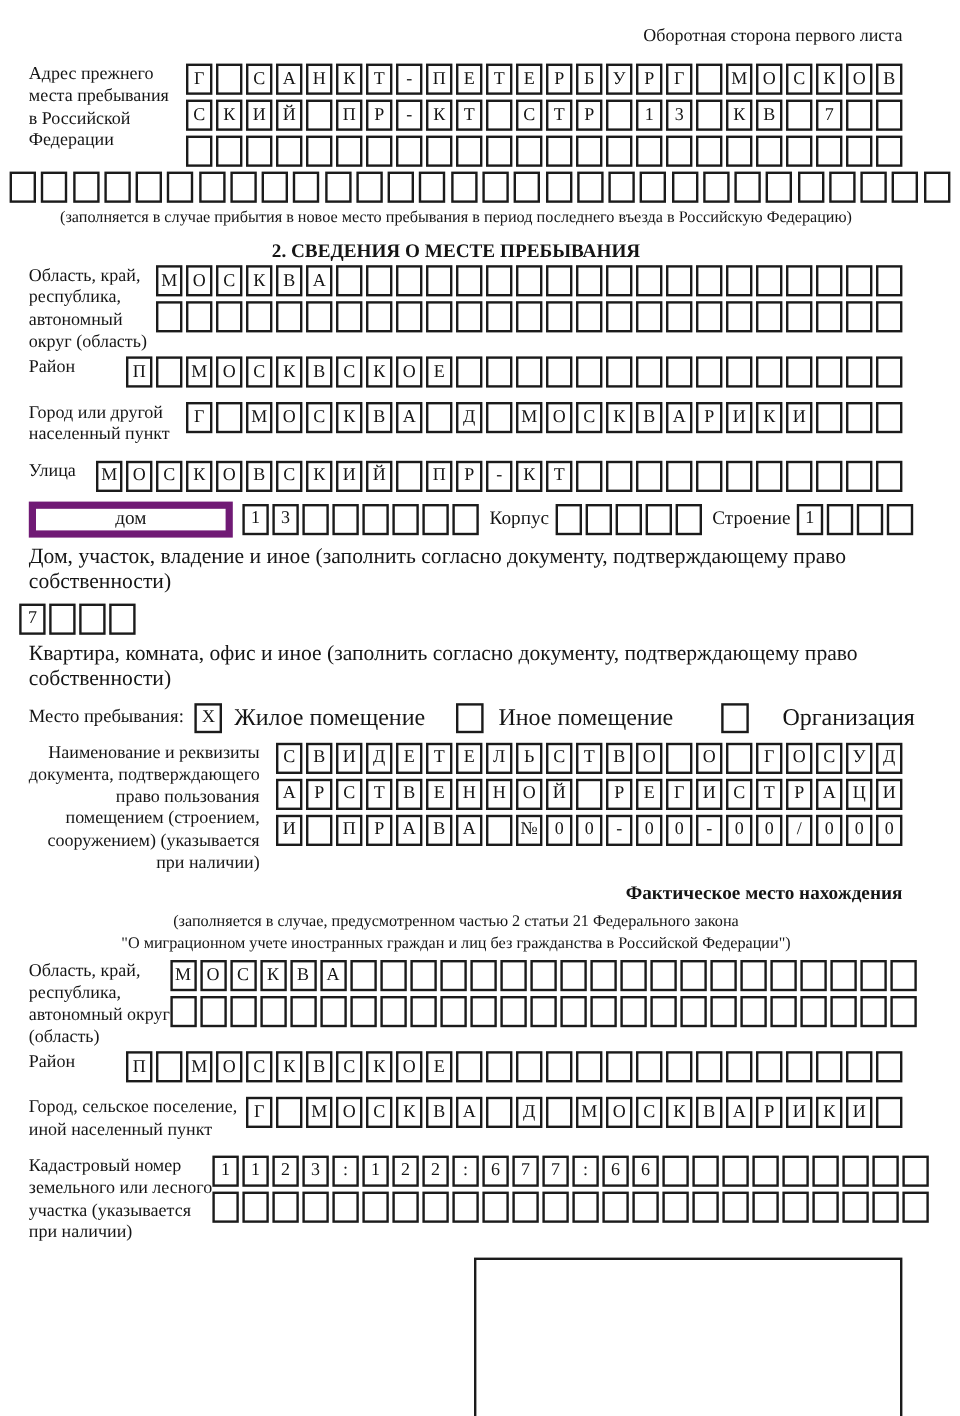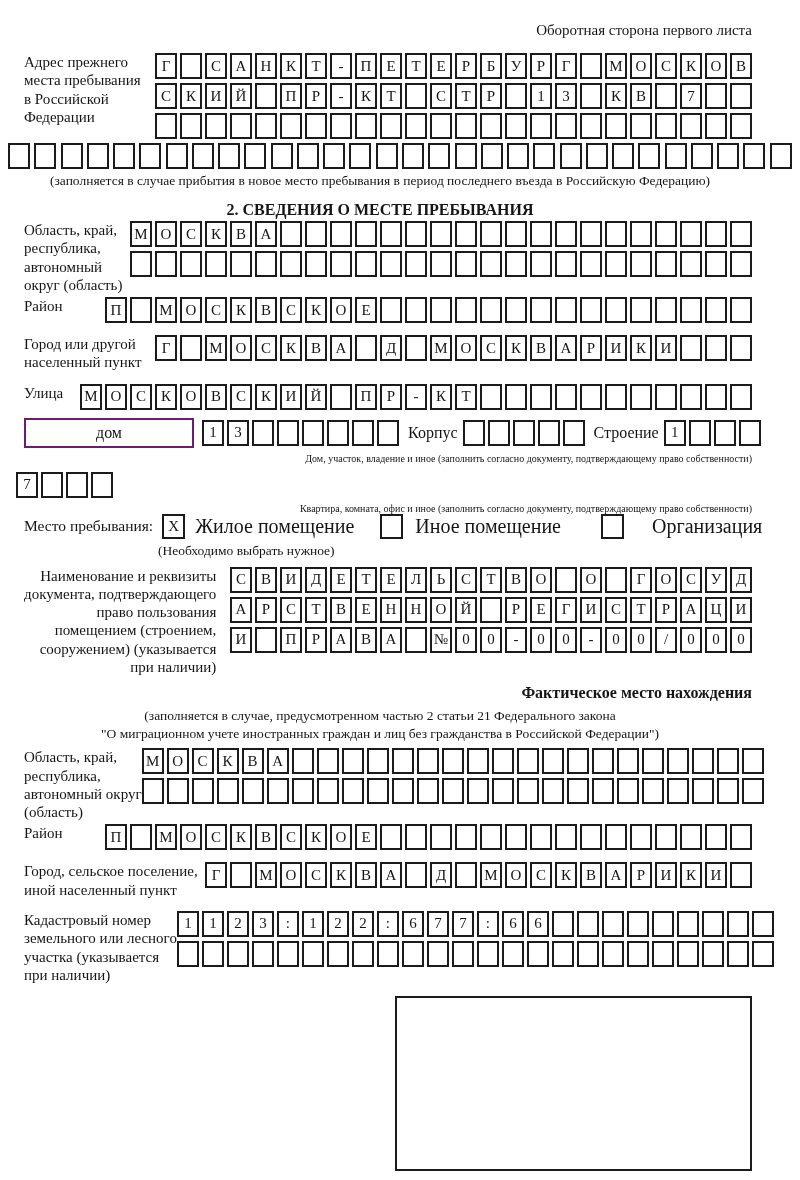--- a/index.html
+++ b/index.html
@@ -18,37 +18,37 @@
   .rowstack{margin-left:auto;display:flex;flex-direction:column;gap:4px;align-items:flex-end;flex:none;}
   .rowstack .cells{margin-left:0;}
   .cell{
     box-sizing:border-box;width:22px;height:26px;flex:none;
     border:2px solid #1b1b1b;background:#fff;
     display:flex;align-items:center;justify-content:center;
     font-size:15px;line-height:1;
   }
   .fullrow{display:flex;justify-content:space-between;width:784px;margin:4px -40px 0 0;}
   .caption{font-size:13.5px;text-align:center;margin-top:4px;}
-  .caption-left{font-size:10px;text-align:right;padding-left:16px;margin-top:5px;}
+  .caption-left{font-size:18px;text-align:left;padding-left:16px;margin-top:5px;}
   .heading{font-size:16px;font-weight:bold;text-align:center;margin-top:12px;}
   .region-row{height:62px;}
   .region-row .flabel{overflow:visible;}
   
   .inline-row{display:flex;align-items:center;margin-top:8px;white-space:nowrap;}
   .widebox{
-    box-sizing:border-box;height:30px;border:2px solid #701a75;margin-left:16px;
+    box-sizing:border-box;height:30px;border:6px solid #701a75;margin-left:16px;
     display:flex;align-items:center;justify-content:center;font-size:16px;flex:none;
   }
   .wb-dom{width:170px;}
   .wb-kv{width:205px;}
   .inline-row .cells{margin-left:8px;}
   .inline-label{font-size:16px;margin-left:9px;flex:none;}
   .inline-row .cells.after-label{margin-left:5px;}
   
-  .stay-row{display:flex;align-items:center;white-space:nowrap;}
+  .stay-row{display:flex;align-items:center;margin-top:10px;white-space:nowrap;}
   .stay-label{font-size:15.5px;padding-left:16px;}
   .checkbox{
     box-sizing:border-box;width:23px;height:25px;border:2px solid #1b1b1b;flex:none;
     display:flex;align-items:center;justify-content:center;font-size:15px;
   }
   .opt-label{font-size:20px;}
   .stay-note{font-size:13.5px;margin:4px 0 0 150px;}
   
   .stamp-box{box-sizing:border-box;width:357px;height:175px;border:2px solid #1b1b1b;margin:12px 0 0 auto;}
   .stamp-caption{
@@ -387,21 +387,20 @@
 
   <div class="stay-row">
     <div class="stay-label">Место пребывания:</div>
     <div class="checkbox" style="margin-left:9px;">X</div>
     <div class="opt-label" style="margin-left:10px;">Жилое помещение</div>
     <div class="checkbox" style="margin-left:26px;"></div>
     <div class="opt-label" style="margin-left:12px;">Иное помещение</div>
     <div class="checkbox" style="margin-left:40px;"></div>
     <div class="opt-label" style="margin-left:28px;">Организация</div>
   </div>
-  <div class="stay-note">(Необходимо выбрать нужное)</div>
 
   <div class="frow mt8">
     <div class="flabel">Наименование и реквизиты
 документа, подтверждающего
 право пользования
 помещением (строением,
 сооружением) (указывается
 при наличии)</div>
     <div class="rowstack">
       <div class="cells">

